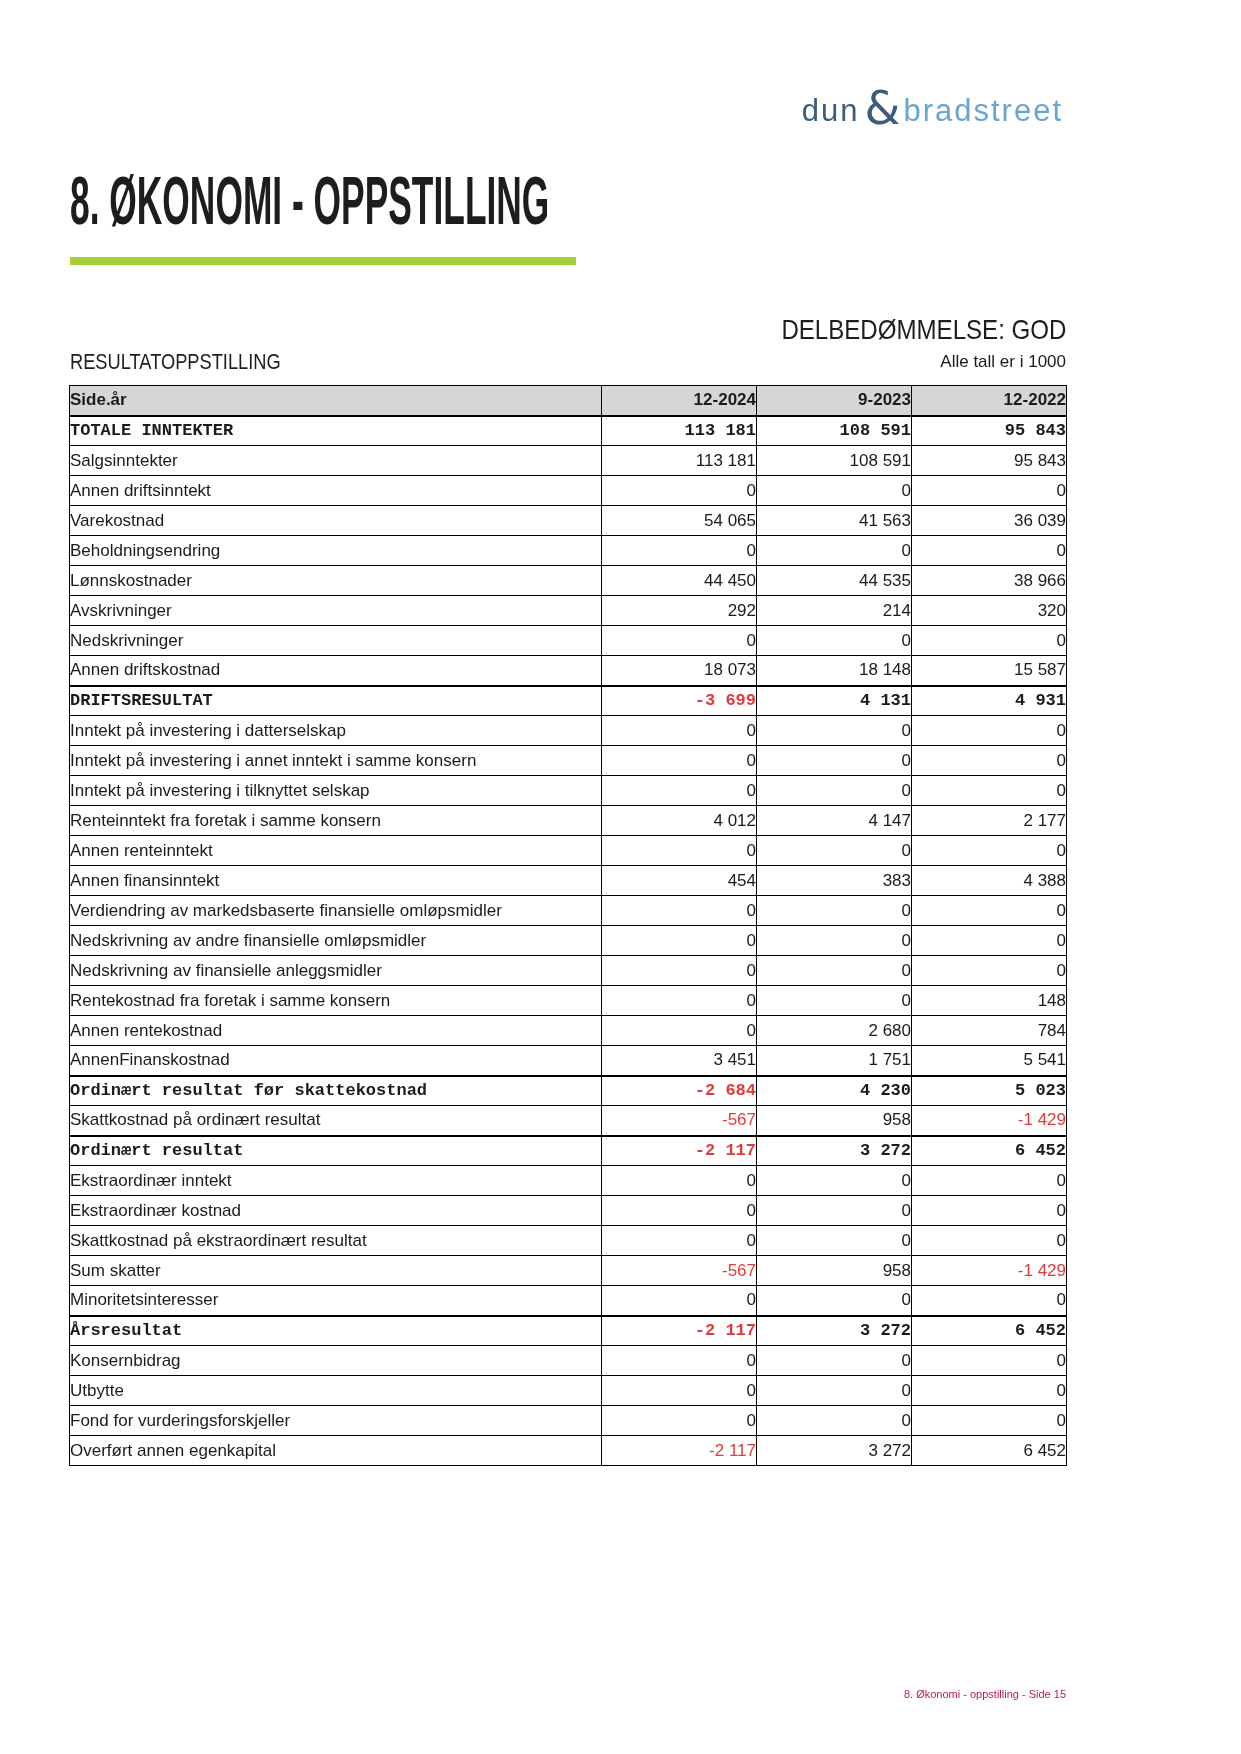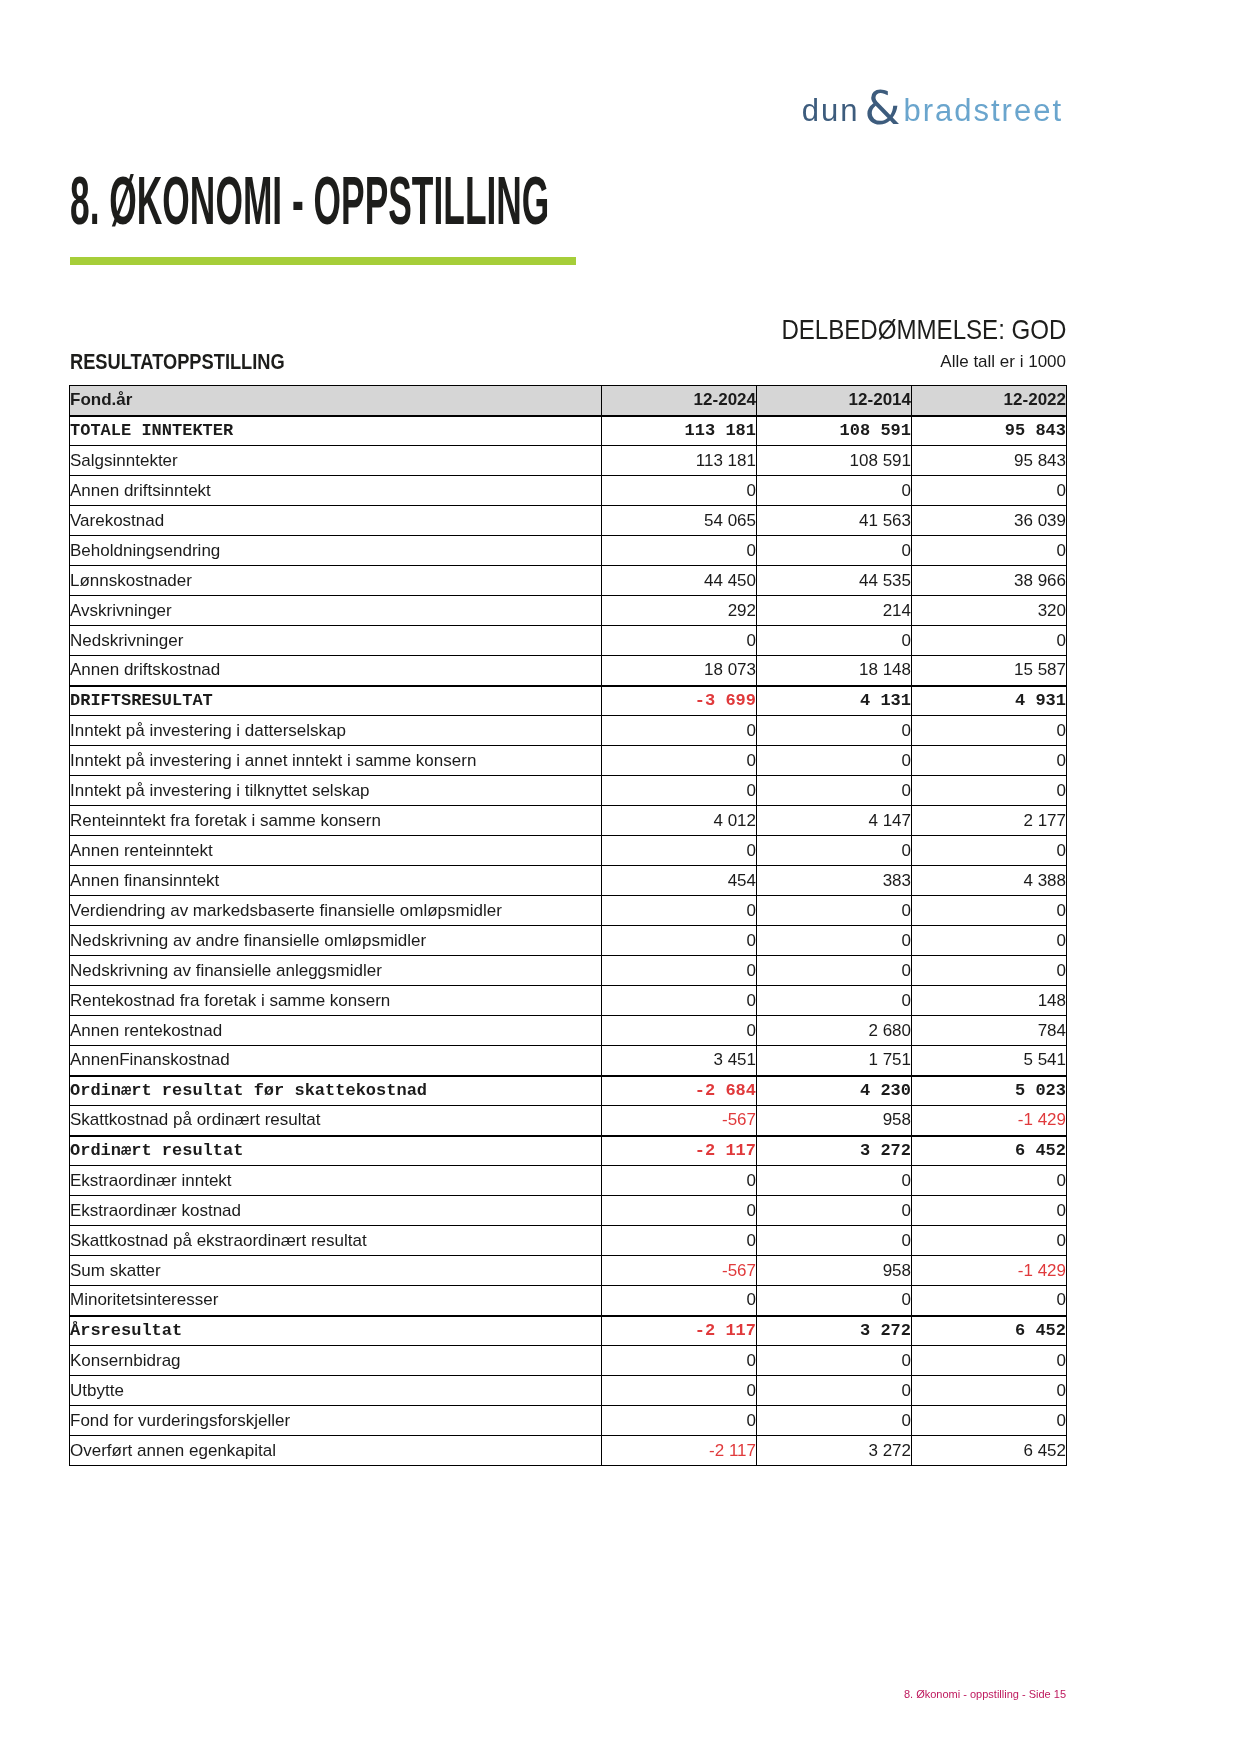--- a/index.html
+++ b/index.html
@@ -51,21 +51,21 @@
 
   .assessment{
     position:absolute;right:175px;top:314px;
     font-size:28px;font-weight:normal;color:#1d1d1b;
     text-align:right;white-space:nowrap;
   }
   .assessment .squeeze{display:inline-block;transform:scaleX(.86);transform-origin:100% 50%;}
 
   .caption{
     position:absolute;left:70px;top:349px;
-    font-size:22px;font-weight:bold;color:#1d1d1b;white-space:nowrap;
+    font-size:22px;font-weight:normal;color:#1d1d1b;white-space:nowrap;
   }
   .caption .squeeze{display:inline-block;transform:scaleX(.83);transform-origin:0 50%;}
 
   .units{
     position:absolute;right:175px;top:352px;
     font-size:17px;color:var(--ink);margin-left:44px;
   }
 
   
   .results{
@@ -114,23 +114,23 @@
 
   <table class="results">
     <colgroup>
       <col style="width:532px">
       <col style="width:155px">
       <col style="width:155px">
       <col style="width:155px">
     </colgroup>
     <thead>
       <tr>
-          <th class="cell-label">Fond.år</th>
+          <th class="cell-label">Side.år</th>
           <th class="cell-num">12-2024</th>
-          <th class="cell-num">12-2014</th>
+          <th class="cell-num">9-2023</th>
           <th class="cell-num">12-2022</th>
         </tr>
     </thead>
     <tbody>
         <tr class="emphasis">
           <td class="cell-label">TOTALE INNTEKTER</td>
           <td class="cell-num">113 181</td>
           <td class="cell-num">108 591</td>
           <td class="cell-num">95 843</td>
         </tr>

